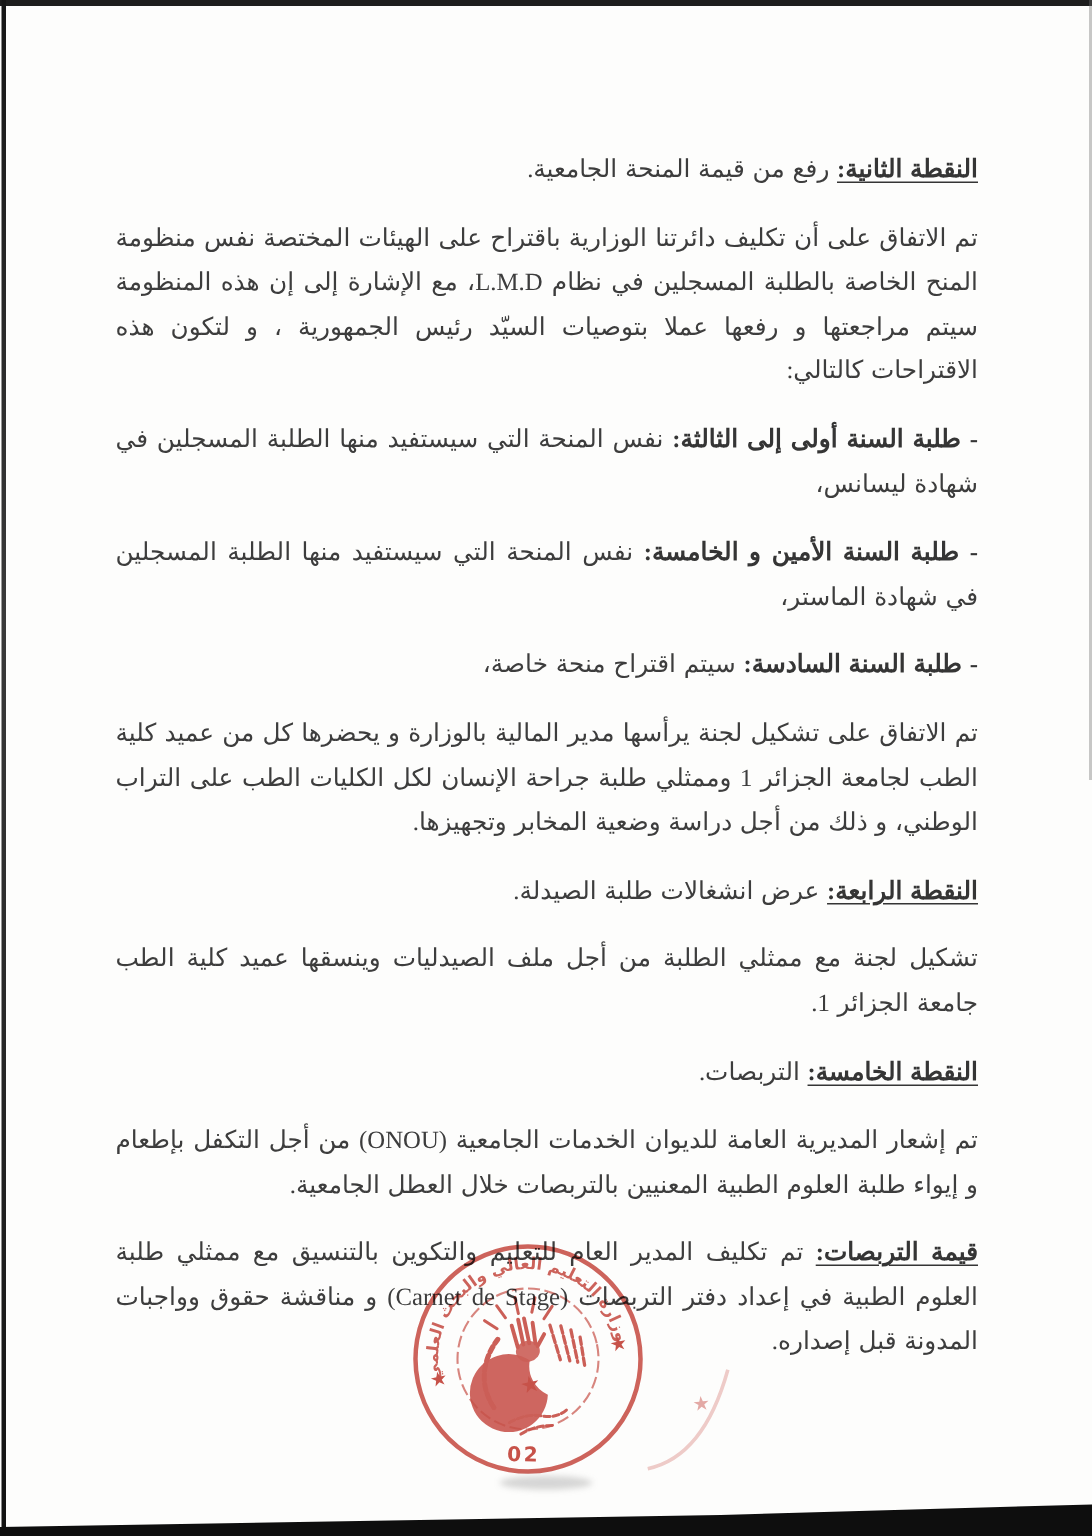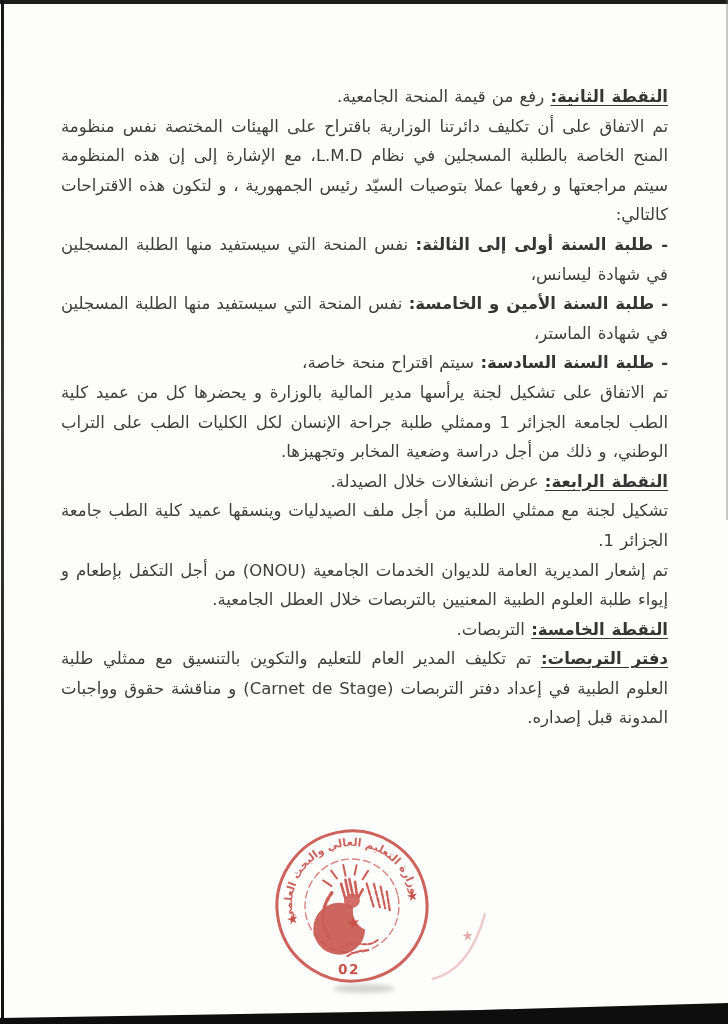--- a/index.html
+++ b/index.html
@@ -24,21 +24,21 @@
     position:absolute;left:333px;top:984px;width:62px;height:9px;
     background:rgba(110,110,110,.28);border-radius:50%;filter:blur(2px);
   }
   
   .text-col{
     position:absolute;top:82px;right:60px;width:607px;
     direction:rtl;text-align:justify;
     font-size:16.5px;line-height:29.6px;color:#3d3d3d;
     word-spacing:1px;
   }
-  .text-col p{margin:0;}
+  .text-col p{margin:16px;font-family:Liberation Serif, serif;}
   .lead{font-weight:bold;color:#353535;}
   .lead.heading{text-decoration:underline;text-underline-offset:3px;}
   
   .stamp{
     position:absolute;left:267px;top:821px;width:170px;height:170px;
     transform:rotate(-12deg);
     mix-blend-mode:multiply;opacity:.93;
   }
   .stamp text{font-family:"DejaVu Sans",sans-serif;}
   .ring-text{font-size:11px;font-weight:bold;letter-spacing:.5px;fill:#c5453c;opacity:.9;}
@@ -58,25 +58,25 @@
   <div class="edge-left"></div>
   <div class="edge-right"></div>
 
   <div class="text-col">
     <p><span class="lead heading">النقطة الثانية:</span><span> رفع من قيمة المنحة الجامعية.</span></p>
     <p><span>تم الاتفاق على أن تكليف دائرتنا الوزارية باقتراح على الهيئات المختصة نفس منظومة المنح الخاصة بالطلبة المسجلين في نظام L.M.D، مع الإشارة إلى إن هذه المنظومة سيتم مراجعتها و رفعها عملا بتوصيات السيّد رئيس الجمهورية ، و لتكون هذه الاقتراحات كالتالي:</span></p>
     <p><span class="lead">- طلبة السنة أولى إلى الثالثة:</span><span> نفس المنحة التي سيستفيد منها الطلبة المسجلين في شهادة ليسانس،</span></p>
     <p><span class="lead">- طلبة السنة الأمين و الخامسة:</span><span> نفس المنحة التي سيستفيد منها الطلبة المسجلين في شهادة الماستر،</span></p>
     <p><span class="lead">- طلبة السنة السادسة:</span><span> سيتم اقتراح منحة خاصة،</span></p>
     <p><span>تم الاتفاق على تشكيل لجنة يرأسها مدير المالية بالوزارة و يحضرها كل من عميد كلية الطب لجامعة الجزائر 1 وممثلي طلبة جراحة الإنسان لكل الكليات الطب على التراب الوطني، و ذلك من أجل دراسة وضعية المخابر وتجهيزها.</span></p>
-    <p><span class="lead heading">النقطة الرابعة:</span><span> عرض انشغالات خلال الصيدلة.</span></p>
+    <p><span class="lead heading">النقطة الرابعة:</span><span> عرض انشغالات طلبة الصيدلة.</span></p>
     <p><span>تشكيل لجنة مع ممثلي الطلبة من أجل ملف الصيدليات وينسقها عميد كلية الطب جامعة الجزائر 1.</span></p>
+    <p><span class="lead heading">النقطة الخامسة:</span><span> التربصات.</span></p>
     <p><span>تم إشعار المديرية العامة للديوان الخدمات الجامعية (ONOU) من أجل التكفل بإطعام و إيواء طلبة العلوم الطبية المعنيين بالتربصات خلال العطل الجامعية.</span></p>
-    <p><span class="lead heading">النقطة الخامسة:</span><span> التربصات.</span></p>
-    <p><span class="lead heading">دفتر التربصات:</span><span> تم تكليف المدير العام للتعليم والتكوين بالتنسيق مع ممثلي طلبة العلوم الطبية في إعداد دفتر التربصات (Carnet de Stage) و مناقشة حقوق وواجبات المدونة قبل إصداره.</span></p>
+    <p><span class="lead heading">قيمة التربصات:</span><span> تم تكليف المدير العام للتعليم والتكوين بالتنسيق مع ممثلي طلبة العلوم الطبية في إعداد دفتر التربصات (Carnet de Stage) و مناقشة حقوق وواجبات المدونة قبل إصداره.</span></p>
   </div>
 
   <svg class="stamp" viewBox="0 0 170 170" width="170" height="170">
     <circle cx="85" cy="85" r="75" fill="none" stroke="#c5453c" stroke-width="3" opacity=".9"></circle>
     <circle cx="85" cy="85" r="47" fill="none" stroke="#c5453c" stroke-width="1.4" stroke-dasharray="8 3" opacity=".7"></circle>
     <path id="ringPath" d="M 25 85 A 60 60 0 1 1 145 85" fill="none"></path>
     <text class="ring-text">
       <textPath href="#ringPath" startOffset="50%" text-anchor="middle">وزارة التعليم العالي والبحث العلمي</textPath>
     </text>
     <text class="star-glyph" x="24" y="90" font-size="13" text-anchor="middle">★</text>

